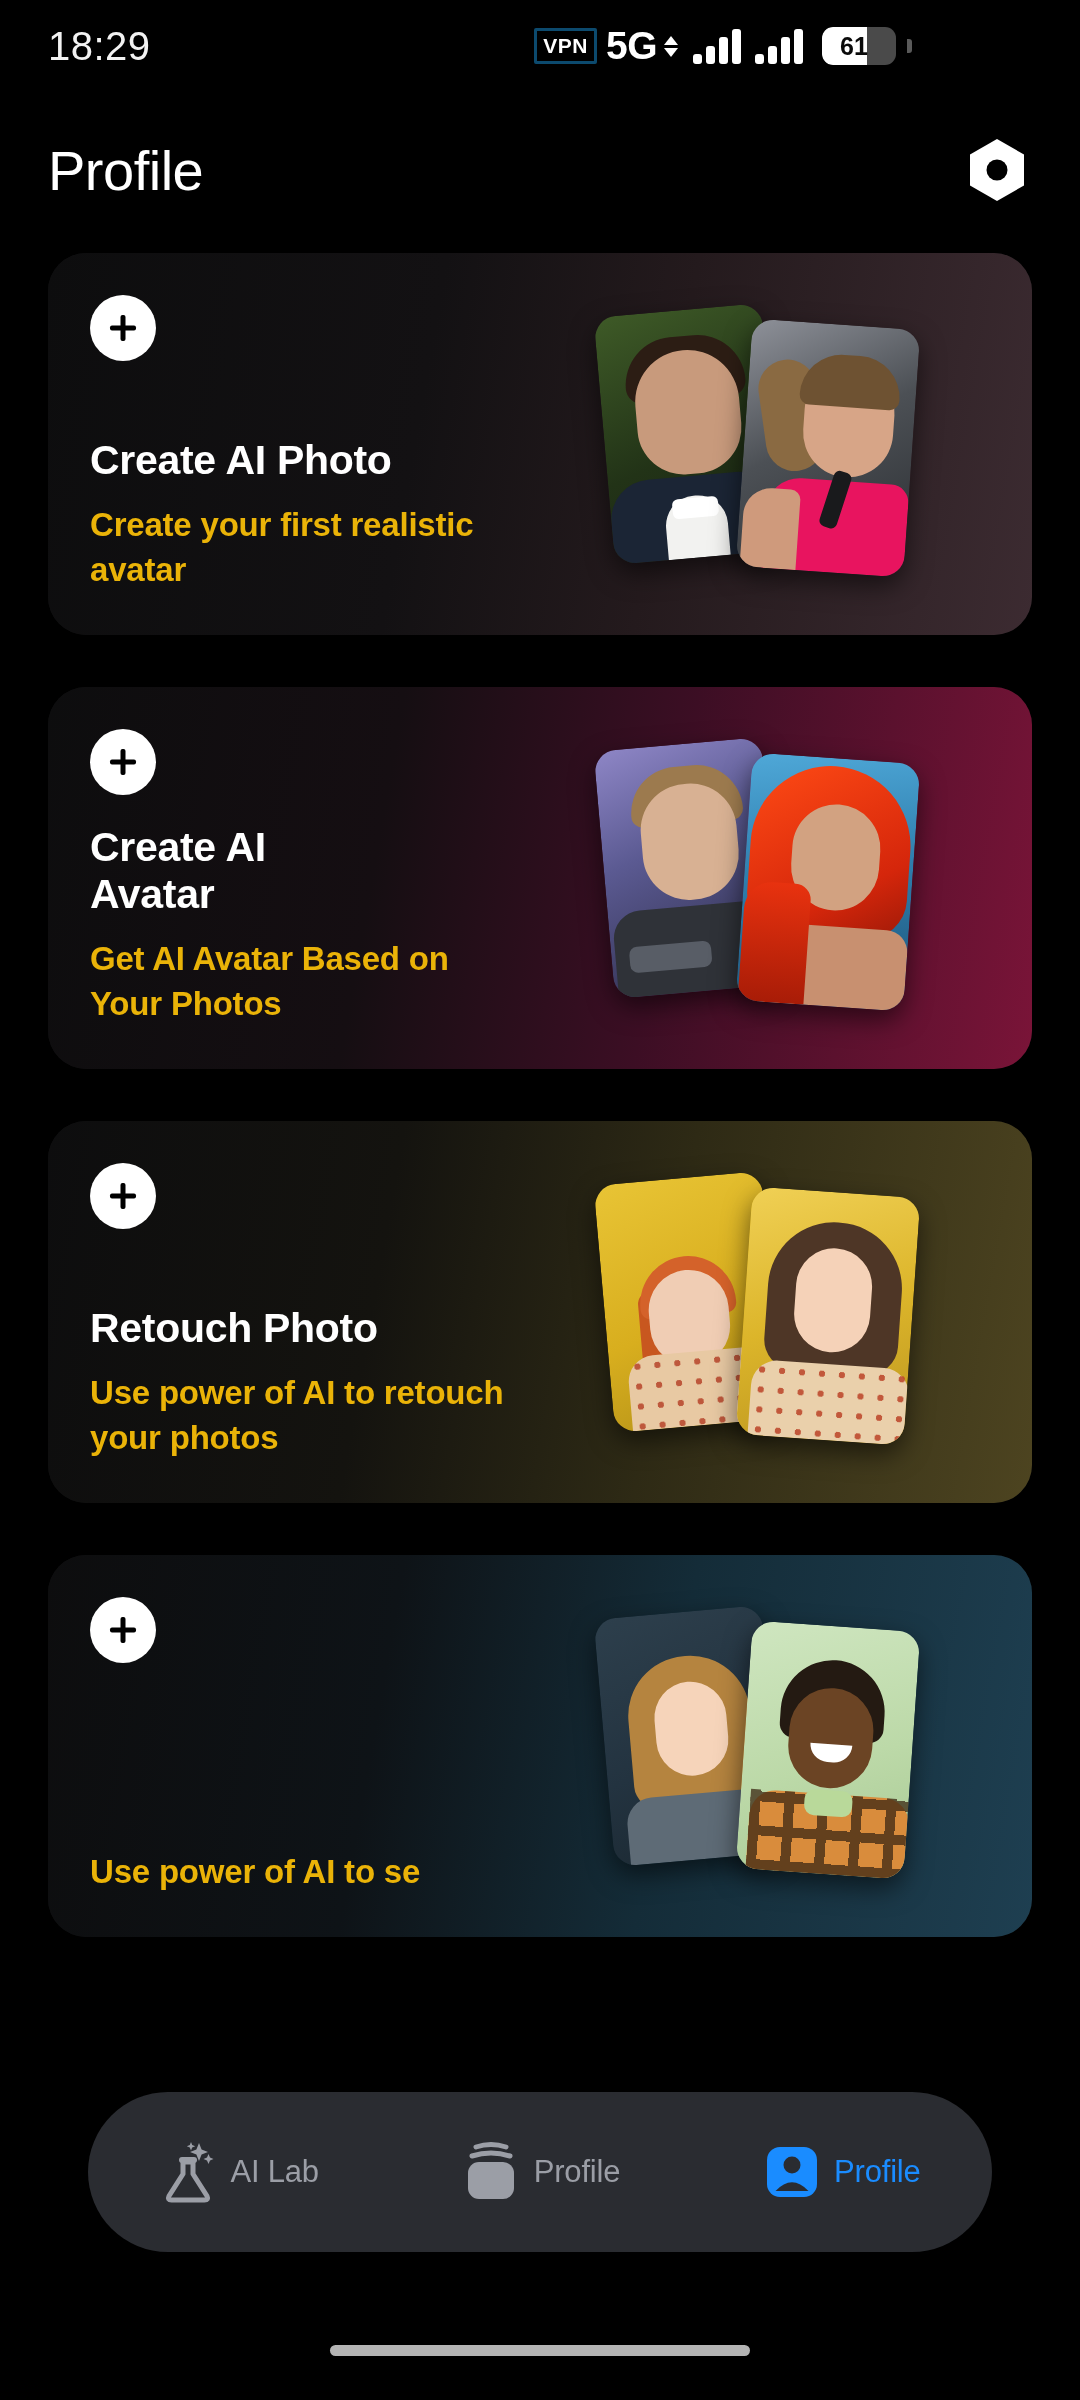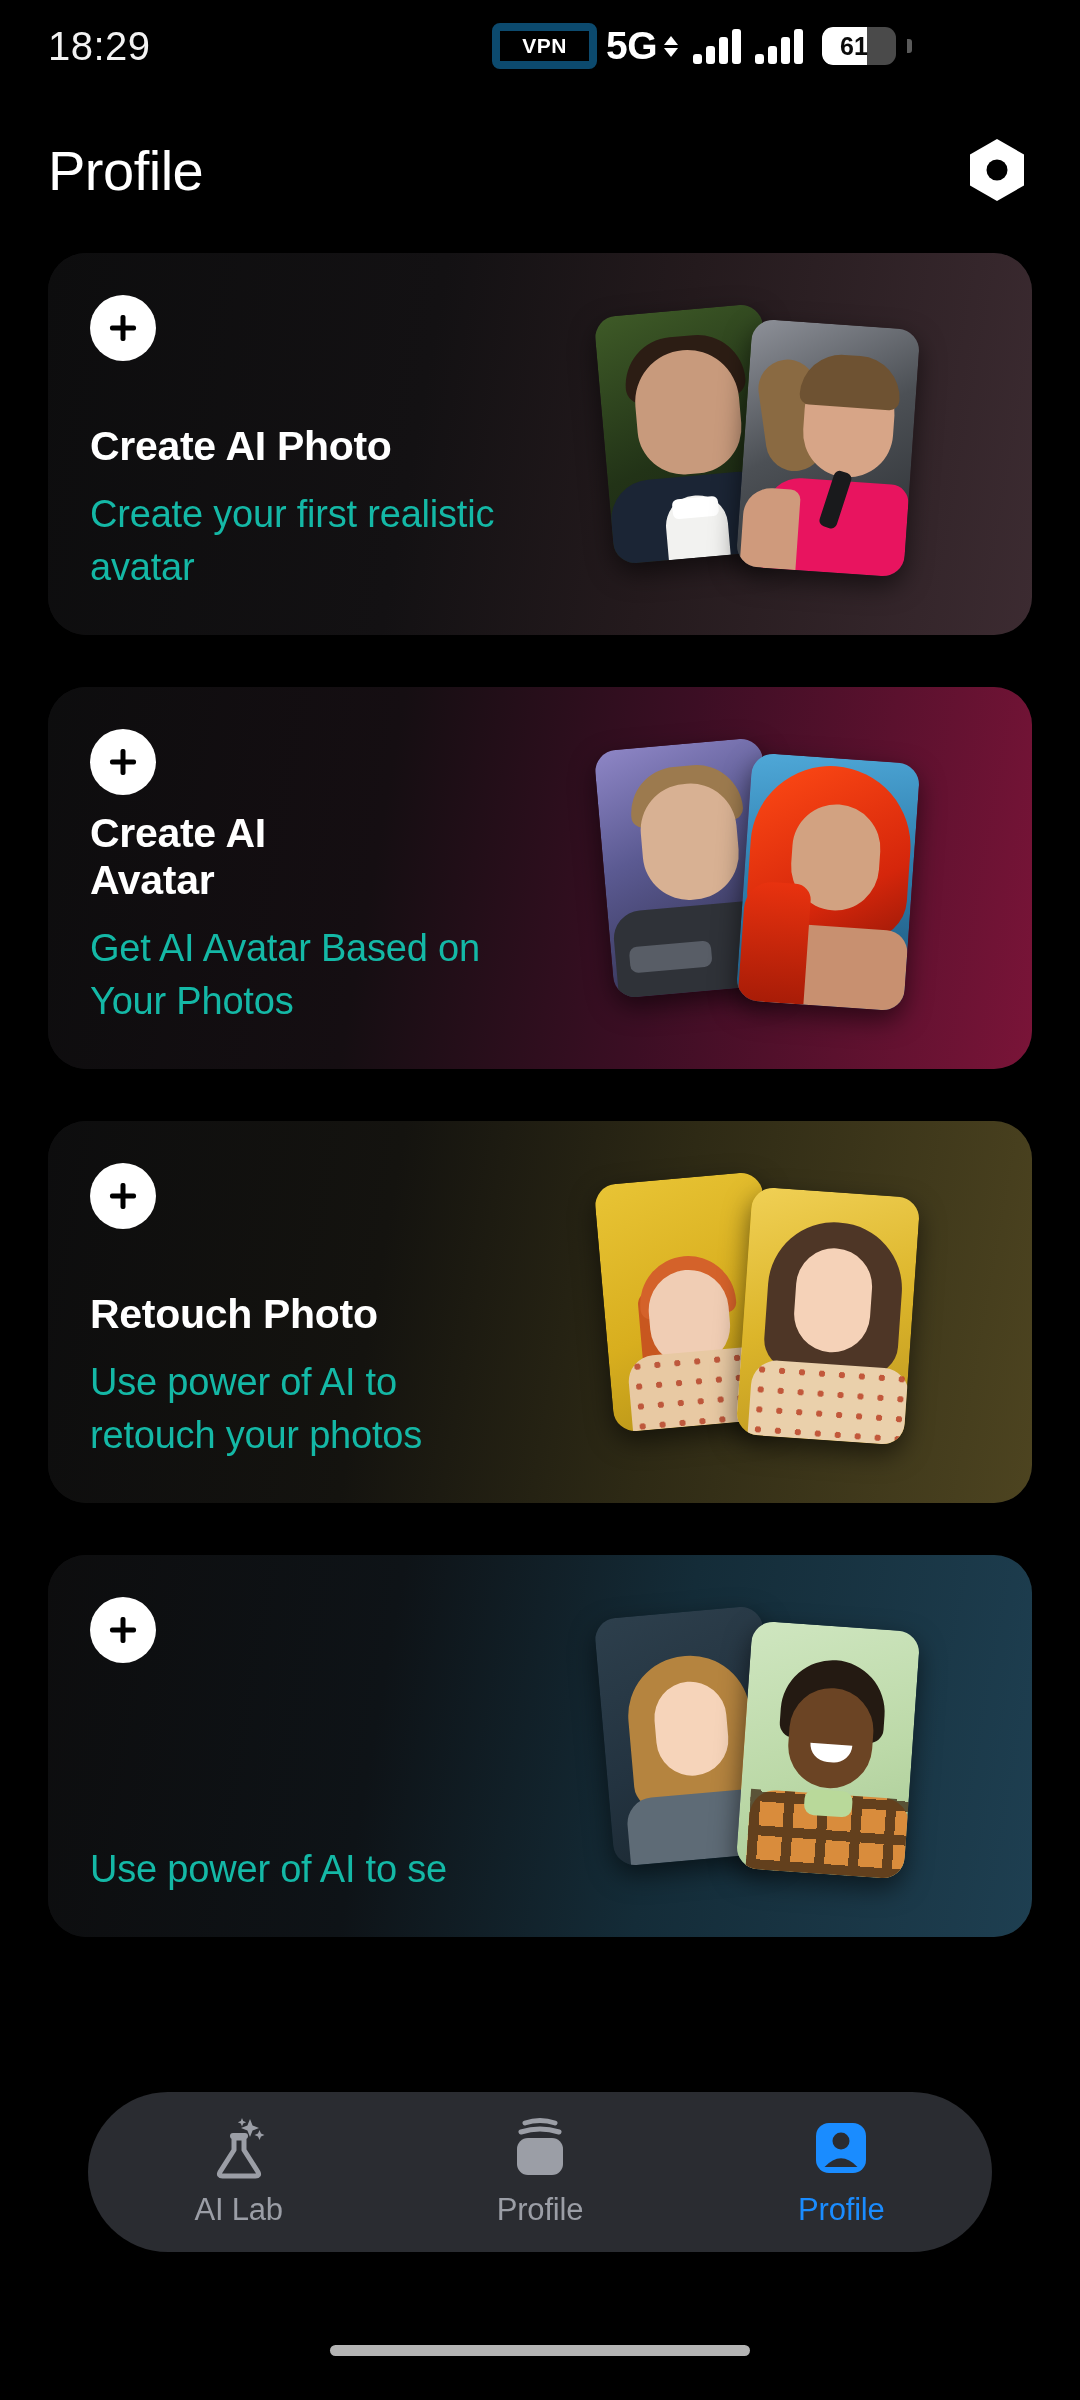--- a/index.html
+++ b/index.html
@@ -13,23 +13,23 @@
 
   
   .statusbar{
     position:absolute; top:0; left:0; width:956px; height:92px;
     display:flex; align-items:center; justify-content:space-between;
     padding:0 44px 0 48px;
   }
   .status-time{ color:#f2f2f2; font-size:40px; letter-spacing:.5px; font-weight:400; }
   .status-right{ display:flex; align-items:center; gap:9px; }
   .vpn-badge{
-    border:8px solid #0c4a6e; border-radius:8px;
+    border:3px solid #0c4a6e; border-radius:2px;
     color:#fff; font-size:21px; font-weight:700; line-height:1;
-    padding:4px 22px 5px; letter-spacing:.5px;
+    padding:4px 6px 5px; letter-spacing:.5px;
   }
   .net-label{ color:#fff; font-size:39px; font-weight:700; letter-spacing:-.5px; }
   .net-arrows{ display:flex; flex-direction:column; gap:3px; margin:0 1px 0 -2px; }
   .arw{ width:0;height:0;border-left:7px solid transparent;border-right:7px solid transparent; }
   .arw.up{ border-bottom:9px solid #fff; }
   .arw.dn{ border-top:9px solid #fff; }
   .sig{ display:flex; align-items:flex-end; gap:4px; margin-left:5px; }
   .sig i{ display:block; width:9px; background:#fff; border-radius:3px; }
   .sig i:nth-child(1){height:10px}
   .sig i:nth-child(2){height:18px}
@@ -76,21 +76,21 @@
     background:#fff; display:flex; align-items:center; justify-content:center;
   }
   .plus-btn svg{ display:block; }
 
   .card-text{ position:absolute; left:42px; bottom:42px; width:420px; }
   .card-title{
     color:#fff; font-size:41px; font-weight:700; line-height:1.15;
     margin-bottom:18px; letter-spacing:-.3px;
   }
   .card-sub{
-    color:#14b8a6; font-size:38px; font-weight:400; line-height:1.38;
+    color:#eab308; font-size:33px; font-weight:700; line-height:1.38;
     letter-spacing:-.2px;
   }
 
   
   .photos{ position:absolute; right:78px; top:50%; transform:translateY(-50%); width:350px; height:300px; }
   .ph{
     position:absolute; width:168px; height:248px; border-radius:22px;
     overflow:hidden; box-shadow:0 10px 26px rgba(0,0,0,.55);
   }
   .ph.left{ left:0; top:16px; transform:rotate(-5deg); }
@@ -164,21 +164,21 @@
   .c4r .tee{ position:absolute; left:64px; bottom:58px; width:48px; height:26px; background:#b9d99a; border-radius:10px; }
 
   
   .navbar{
     position:absolute; left:88px; bottom:148px; width:904px; height:160px;
     background:#2a2c31; border-radius:80px;
     display:flex; align-items:center; justify-content:space-around;
     box-shadow:0 8px 30px rgba(0,0,0,.5);
   }
   .nav-item{
-    display:flex; flex-direction:column; align-items:center; justify-content:center;
+    display:flex; align-items:center; justify-content:center;
     gap:12px; width:200px; height:112px;
   }
   .nav-icon{ height:66px; display:flex; align-items:center; justify-content:center; }
   .nav-label{ font-size:31px; color:#9b9ea6; letter-spacing:-.2px; }
   .nav-item.active .nav-label{ color:#1a8cff; }
 
   
   .home-indicator{
     position:absolute; bottom:44px; left:50%; transform:translateX(-50%);
     width:420px; height:11px; border-radius:8px; background:#b4b4b4;

